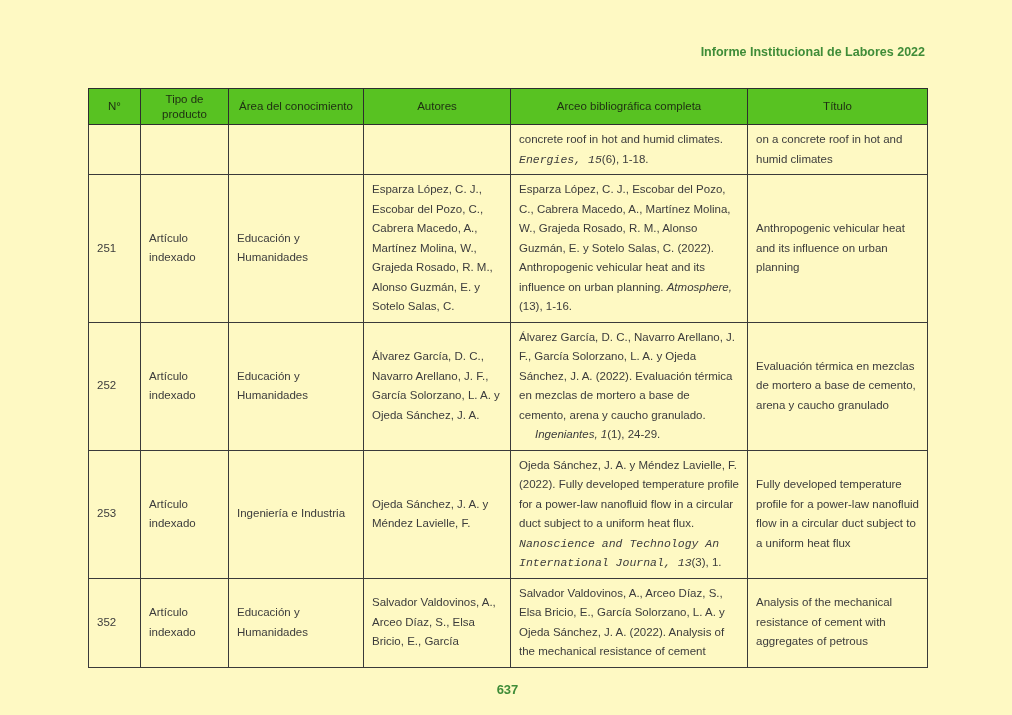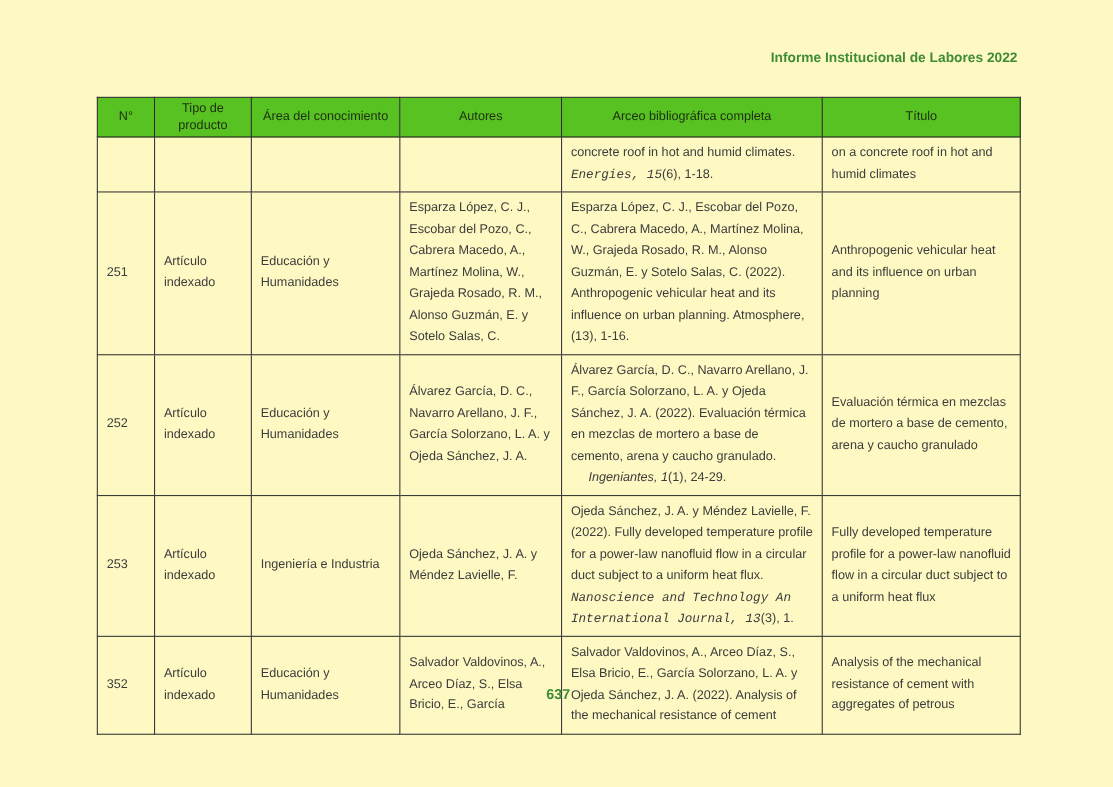--- a/index.html
+++ b/index.html
@@ -56,21 +56,21 @@
   .col-tit   { width: 180px; }
 
   tr.r0 { height: 44px; }
   tr.r1 { height: 135px; }
   tr.r2 { height: 125px; }
   tr.r3 { height: 117px; }
   tr.r4 { height: 85px; }
 
   .page-number {
     position: absolute;
-    left: 88px; top: 623px;
+    left: 88px; top: 682px;
     width: 839px;
     text-align: center;
     font-size: 13px;
     font-weight: bold;
     color: #3f8c38;
   }
 </style>
 </head>
 <body>
 
@@ -104,21 +104,21 @@
         <td></td>
         <td></td>
         <td><span>concrete roof in hot and humid climates. </span><span style="font-style: italic; font-family: Liberation Mono, monospace;">Energies, 15</span><span>(6), 1-18.</span></td>
         <td>on a concrete roof in hot and humid climates</td>
       </tr>
       <tr class="r1">
         <td class="c-num">251</td>
         <td>Artículo indexado</td>
         <td>Educación y Humanidades</td>
         <td>Esparza López, C. J., Escobar del Pozo, C., Cabrera Macedo, A., Martínez Molina, W., Grajeda Rosado, R. M., Alonso Guzmán, E. y Sotelo Salas, C.</td>
-        <td><span>Esparza López, C. J., Escobar del Pozo, C., Cabrera Macedo, A., Martínez Molina, W., Grajeda Rosado, R. M., Alonso Guzmán, E. y Sotelo Salas, C. (2022). Anthropogenic vehicular heat and its influence on urban planning. </span><span style="">Atmosphere,</span><span> (13), 1-16.</span></td>
+        <td><span>Esparza López, C. J., Escobar del Pozo, C., Cabrera Macedo, A., Martínez Molina, W., Grajeda Rosado, R. M., Alonso Guzmán, E. y Sotelo Salas, C. (2022). Anthropogenic vehicular heat and its influence on urban planning. </span><span style="font-style: italic;">Atmosphere,</span><span> (13), 1-16.</span></td>
         <td>Anthropogenic vehicular heat and its influence on urban planning</td>
       </tr>
       <tr class="r2">
         <td class="c-num">252</td>
         <td>Artículo indexado</td>
         <td>Educación y Humanidades</td>
         <td>Álvarez García, D. C., Navarro Arellano, J. F., García Solorzano, L. A. y Ojeda Sánchez, J. A.</td>
         <td><span>Álvarez García, D. C., Navarro Arellano, J. F., García Solorzano, L. A. y Ojeda Sánchez, J. A. (2022). Evaluación térmica en mezclas de mortero a base de cemento, arena y caucho granulado. </span><span style="font-style: italic; margin-left: 16px;">Ingeniantes, 1</span><span>(1), 24-29.</span></td>
         <td>Evaluación térmica en mezclas de mortero a base de cemento, arena y caucho granulado</td>
       </tr>

